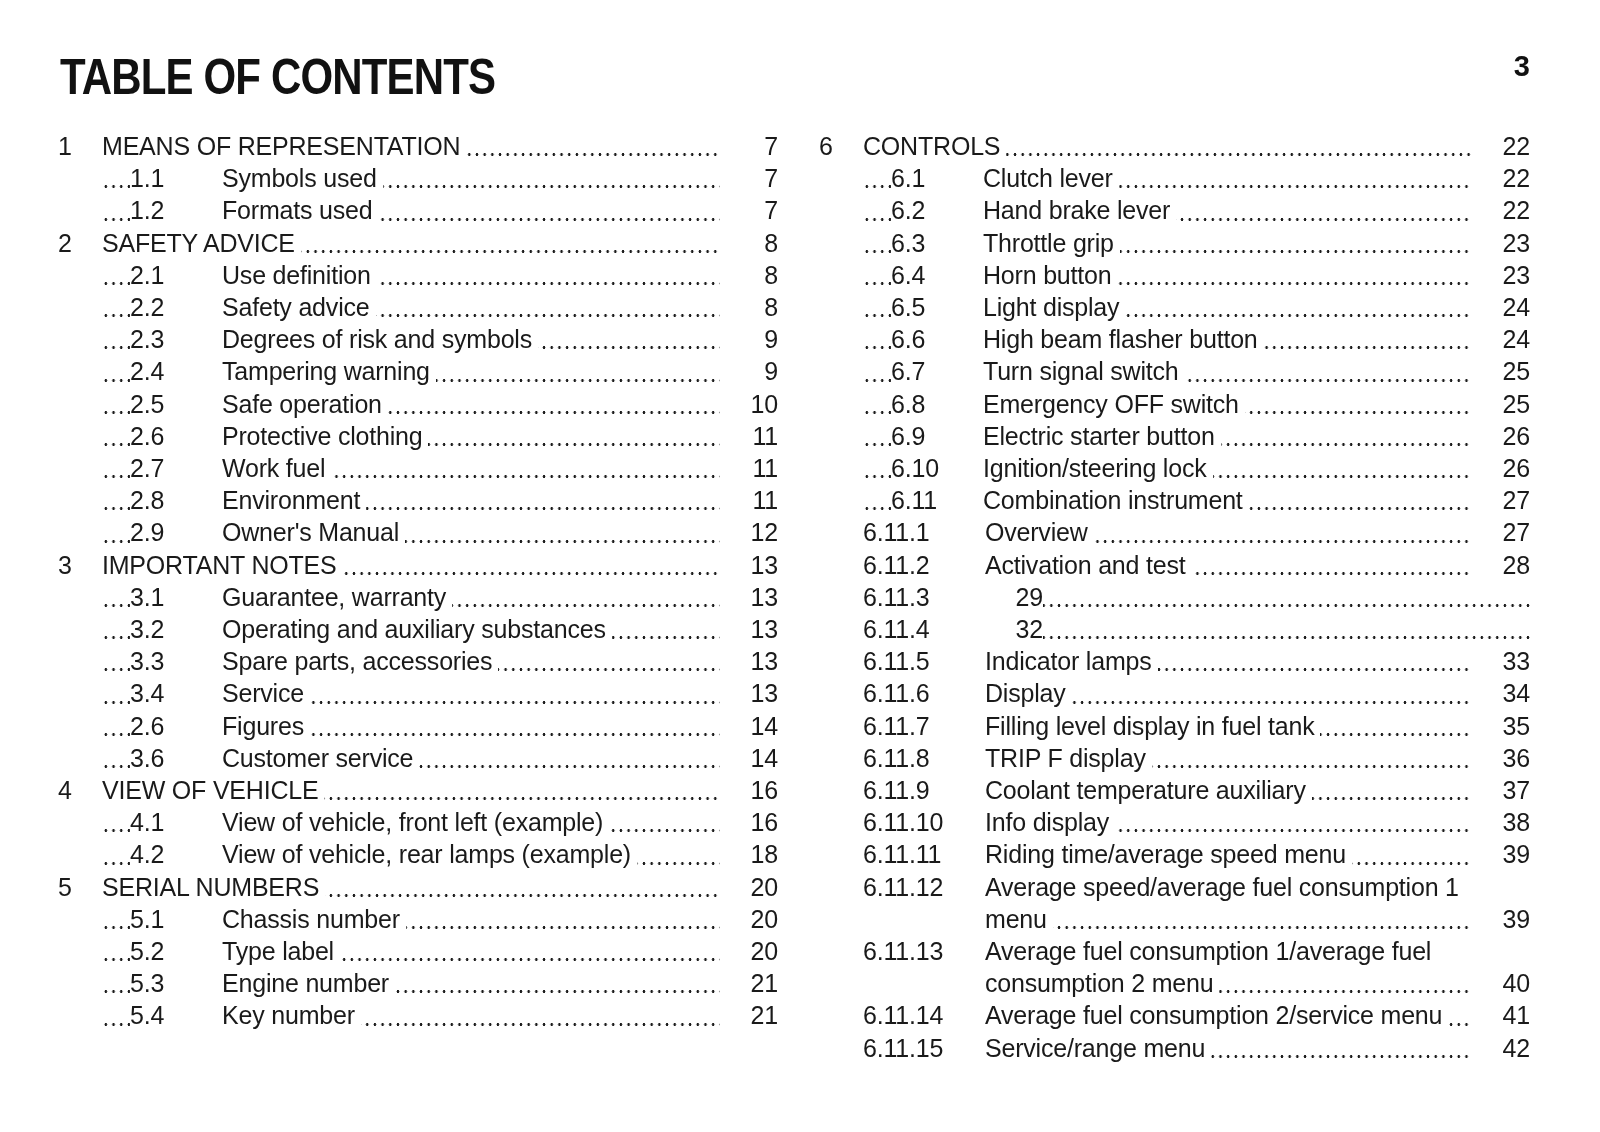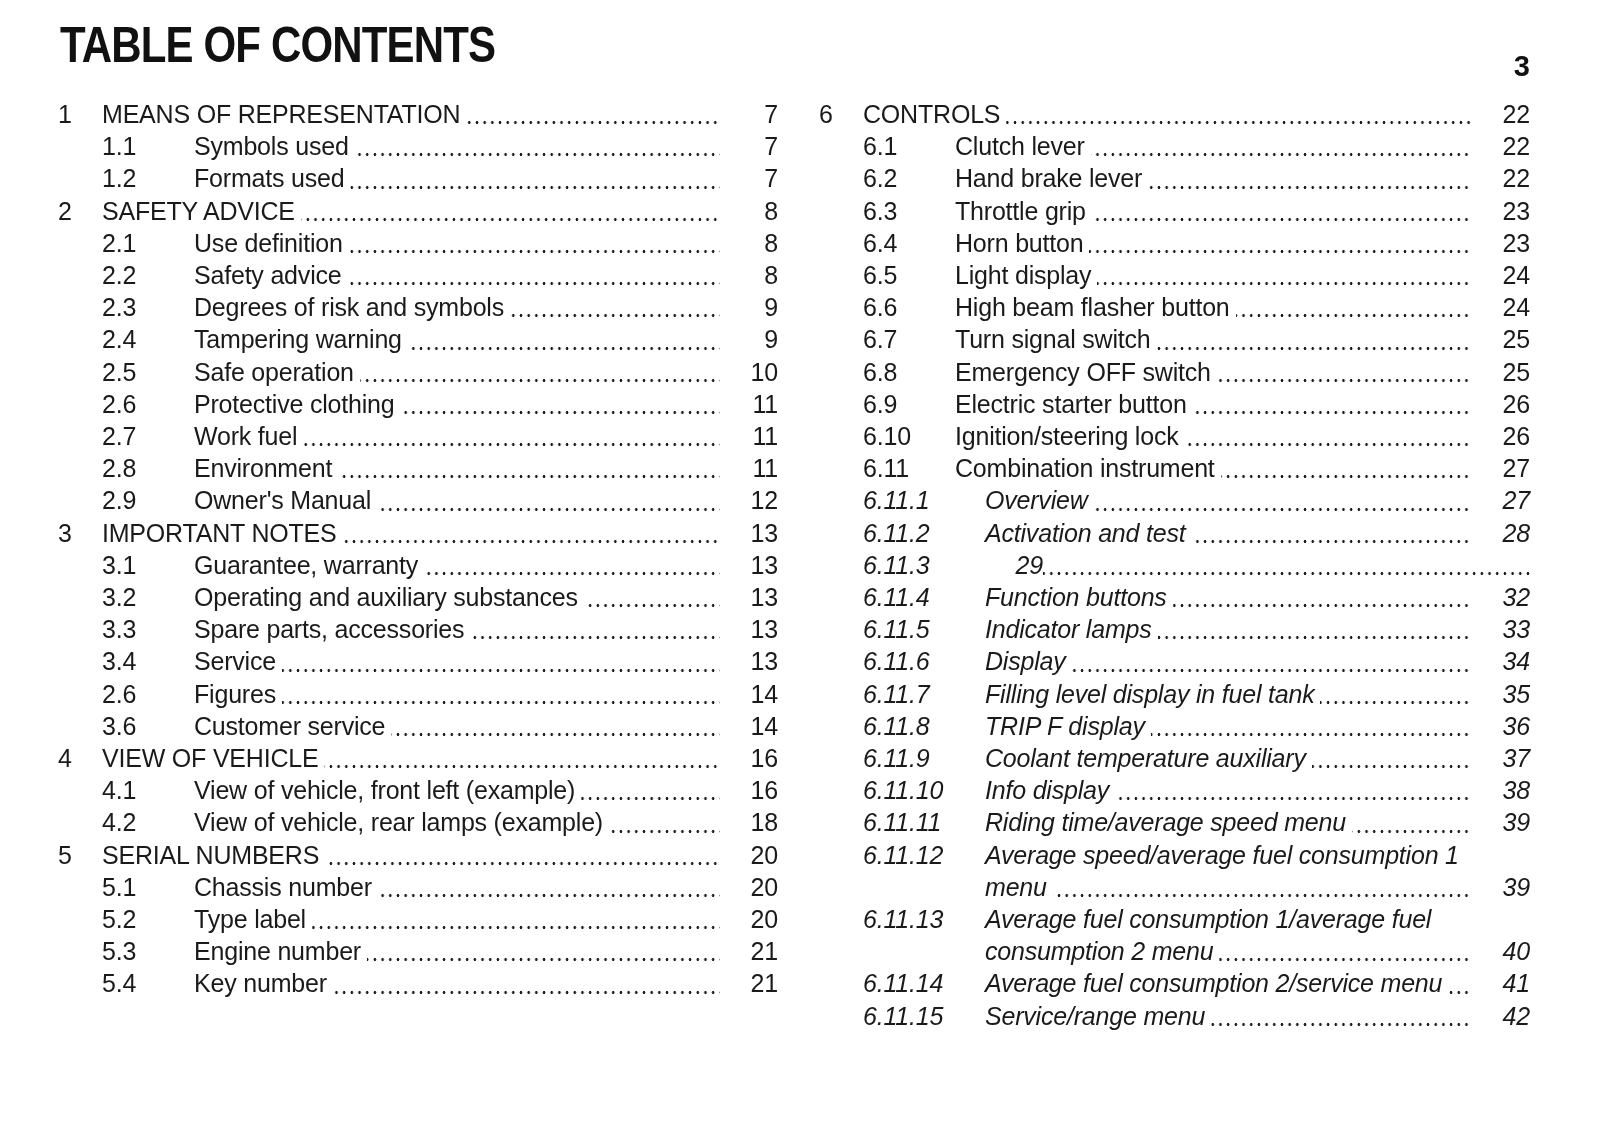--- a/index.html
+++ b/index.html
@@ -13,21 +13,21 @@
   .page {
     position: relative;
     width: 1600px;
     height: 1132px;
     background: #ffffff;
     color: #1a1a1a;
     font-family: "Liberation Sans", "DejaVu Sans", sans-serif;
   }
   .header {
     position: relative;
-    padding: 20px 70px 0 60px;
+    padding: 52px 70px 0 60px;
     height: 52px;
   }
   .title {
     margin: 0;
     font-size: 50px;
     line-height: 50px;
     font-weight: 700;
     letter-spacing: -1px;
     transform: scaleX(0.84);
     transform-origin: 0 50%;
@@ -85,22 +85,22 @@
     min-width: 48px;
     display: flex;
     align-items: flex-end;
     justify-content: flex-end;
     background: #ffffff;
     padding-left: 10px;
     white-space: nowrap;
   }
   .lvl1 .num { width: 44px; }
   .lvl2 { padding-left: 44px; }
-  .lvl2 .num { width: 92px; }
-  .lvl3 { padding-left: 44px; font-style: italic; }
+  .lvl2 .num { width: 92px; margin-left: 28px; }
+  .lvl3 { padding-left: 44px; }
   .lvl3 .num { width: 122px; }
 </style>
 </head>
 <body>
 
 <div class="page">
   <div class="header">
     <h1 class="title">TABLE OF CONTENTS</h1>
     <div class="pageno">3</div>
   </div>
@@ -317,21 +317,20 @@
           <span class="num">6.11.2</span>
           <span class="body"><span class="label">Activation and test</span></span>
           <span class="page-num">28</span>
         </div>
         <div class="entry lvl3">
           <span class="num">6.11.3</span>
           <span class="page-num">29</span>
         </div>
         <div class="entry lvl3">
           <span class="num">6.11.4</span>
-          <span class="body"><span class="label">Function buttons</span></span>
           <span class="page-num">32</span>
         </div>
         <div class="entry lvl3">
           <span class="num">6.11.5</span>
           <span class="body"><span class="label">Indicator lamps</span></span>
           <span class="page-num">33</span>
         </div>
         <div class="entry lvl3">
           <span class="num">6.11.6</span>
           <span class="body"><span class="label">Display</span></span>

